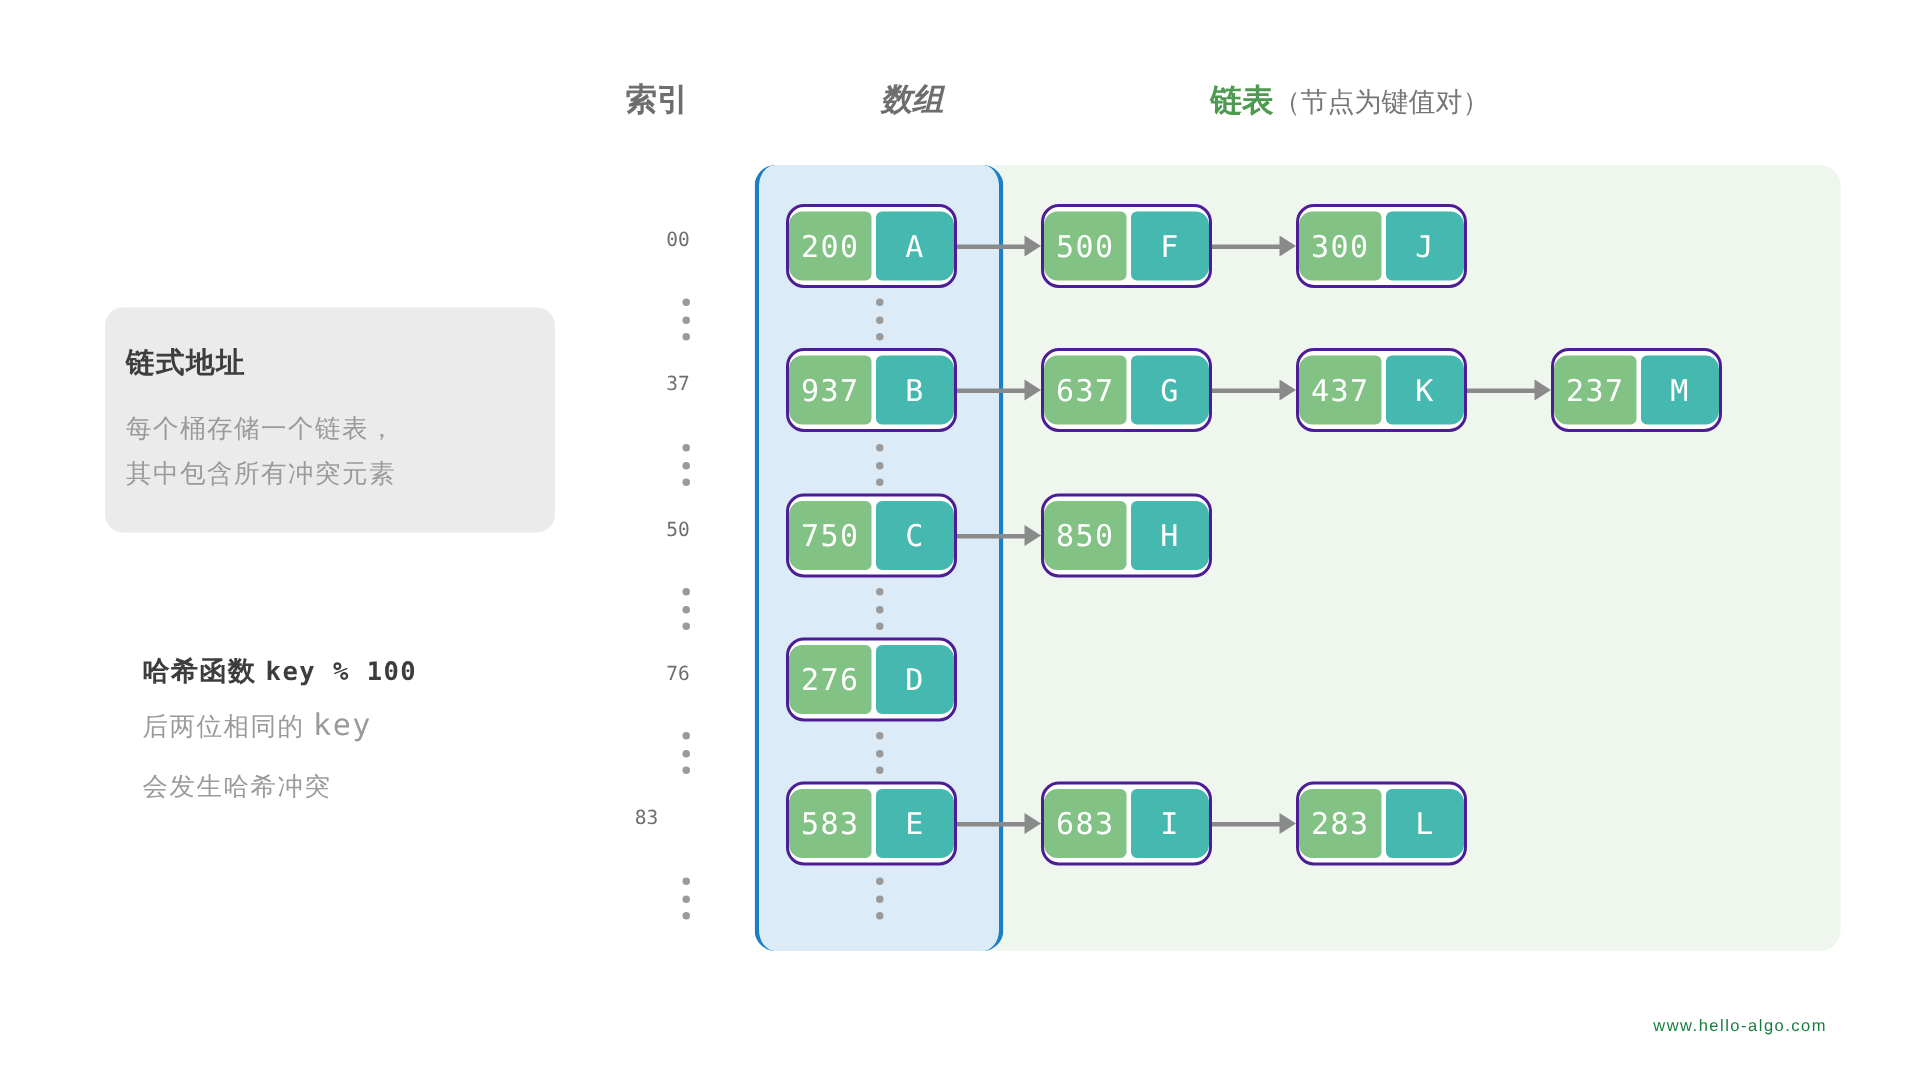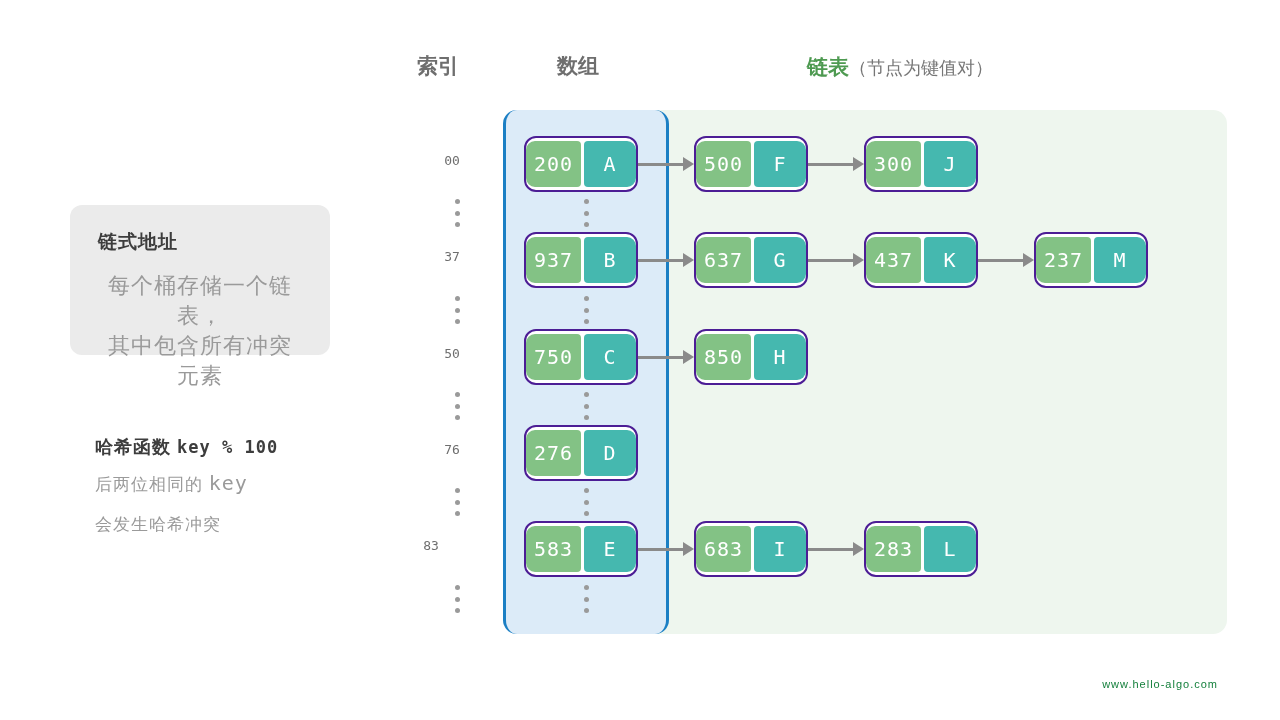--- a/index.html
+++ b/index.html
@@ -6,32 +6,32 @@
   body{
     width:1280px;height:720px;background:#ffffff;
     font-family:"Liberation Sans","DejaVu Sans",sans-serif;
     position:relative;overflow:hidden;
   }
   .canvas{position:absolute;inset:0;margin-left:12px;}
 
   
   .hdr{position:absolute;font-weight:bold;font-size:21px;color:#6e6e6e;white-space:nowrap;}
   #hdr-index{left:405px;top:52px;}
-  #hdr-array{left:545px;top:52px;}
+  #hdr-array{left:575px;top:52px;font-style:italic;}
   #hdr-list{left:795px;top:53px;font-size:21px;}
   #hdr-list .main{color:#4e9a51;font-weight:bold;font-size:21px;}
   #hdr-list .sub{color:#767676;font-weight:normal;font-size:18px;}
 
   
   .card{
-    position:absolute;left:58px;top:205px;width:260px;height:150px;
-    background:#ebebeb;border-radius:12px;box-sizing:border-box;padding:24px 28px;
+    position:absolute;left:58px;top:205px;width:300px;height:150px;
+    background:#ebebeb;border-radius:12px;box-sizing:border-box;padding:24px 14px;
   }
   .card-title{font-size:19px;font-weight:bold;color:#3d3d3d;margin-bottom:16px;letter-spacing:1px;}
-  .card-line{font-size:22px;color:#9a9a9a;line-height:30px;letter-spacing:1px;text-align:center;}
+  .card-line{font-size:17px;color:#9a9a9a;line-height:30px;letter-spacing:1px;}
 
   
   .note{position:absolute;left:83px;top:435px;width:300px;}
   .note-title{font-size:18px;font-weight:bold;color:#3d3d3d;white-space:nowrap;letter-spacing:1px;}
   .note-title .mono{font-family:"DejaVu Sans Mono","Liberation Mono",monospace;font-weight:bold;font-size:17px;}
   .note-line{font-size:17px;color:#9a9a9a;line-height:31px;letter-spacing:1px;margin-top:9px;}
   .note-line .mono{font-family:"DejaVu Sans Mono","Liberation Mono",monospace;font-size:20px;}
 
   
   #list-panel{

